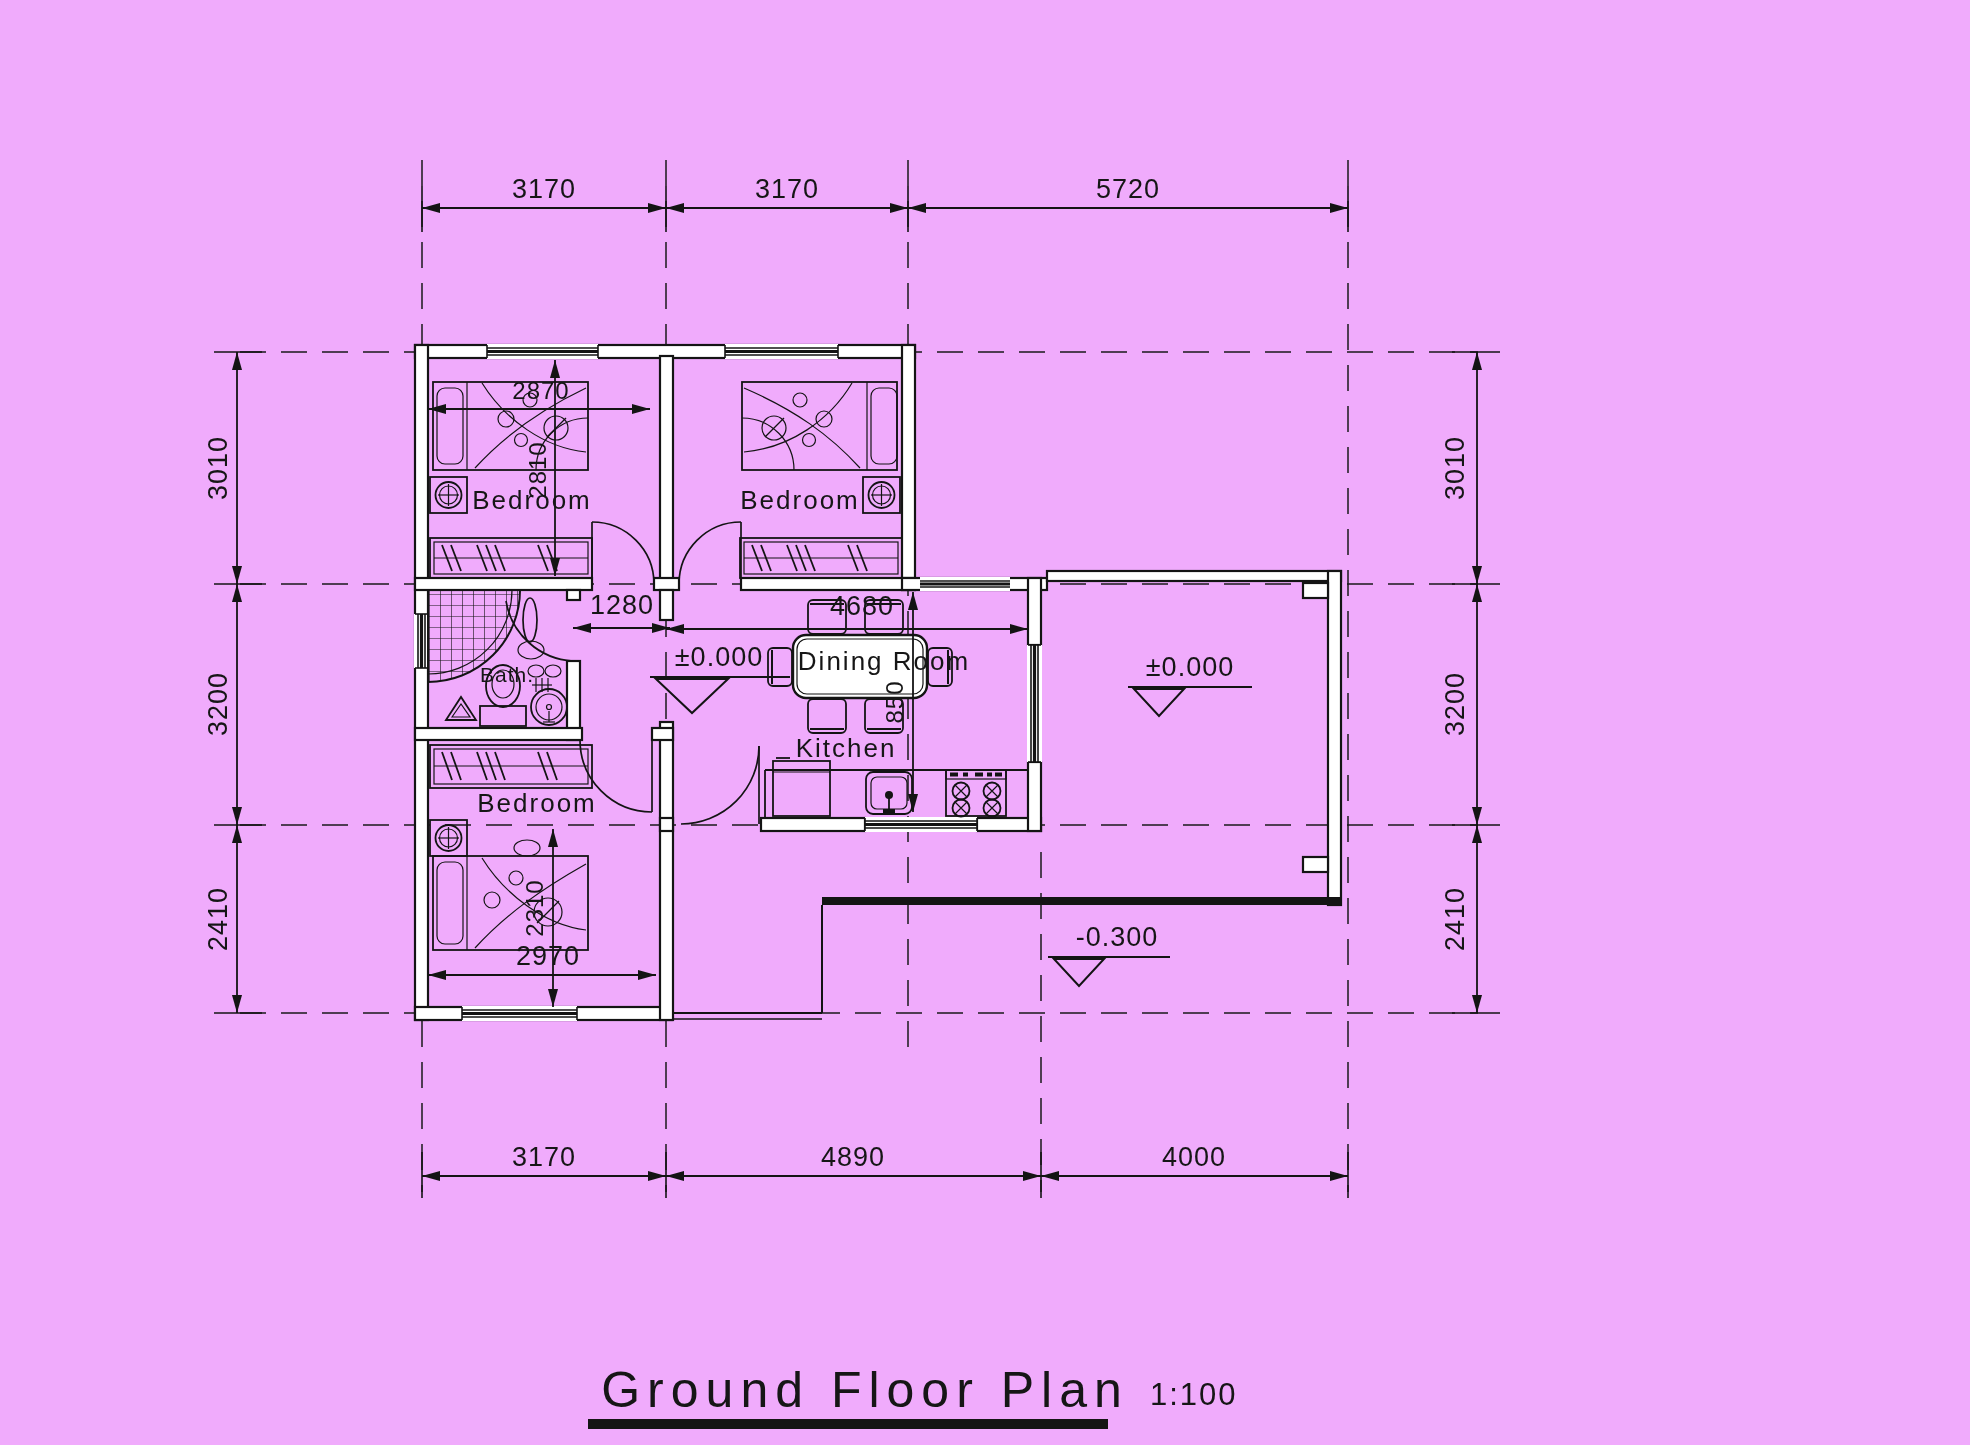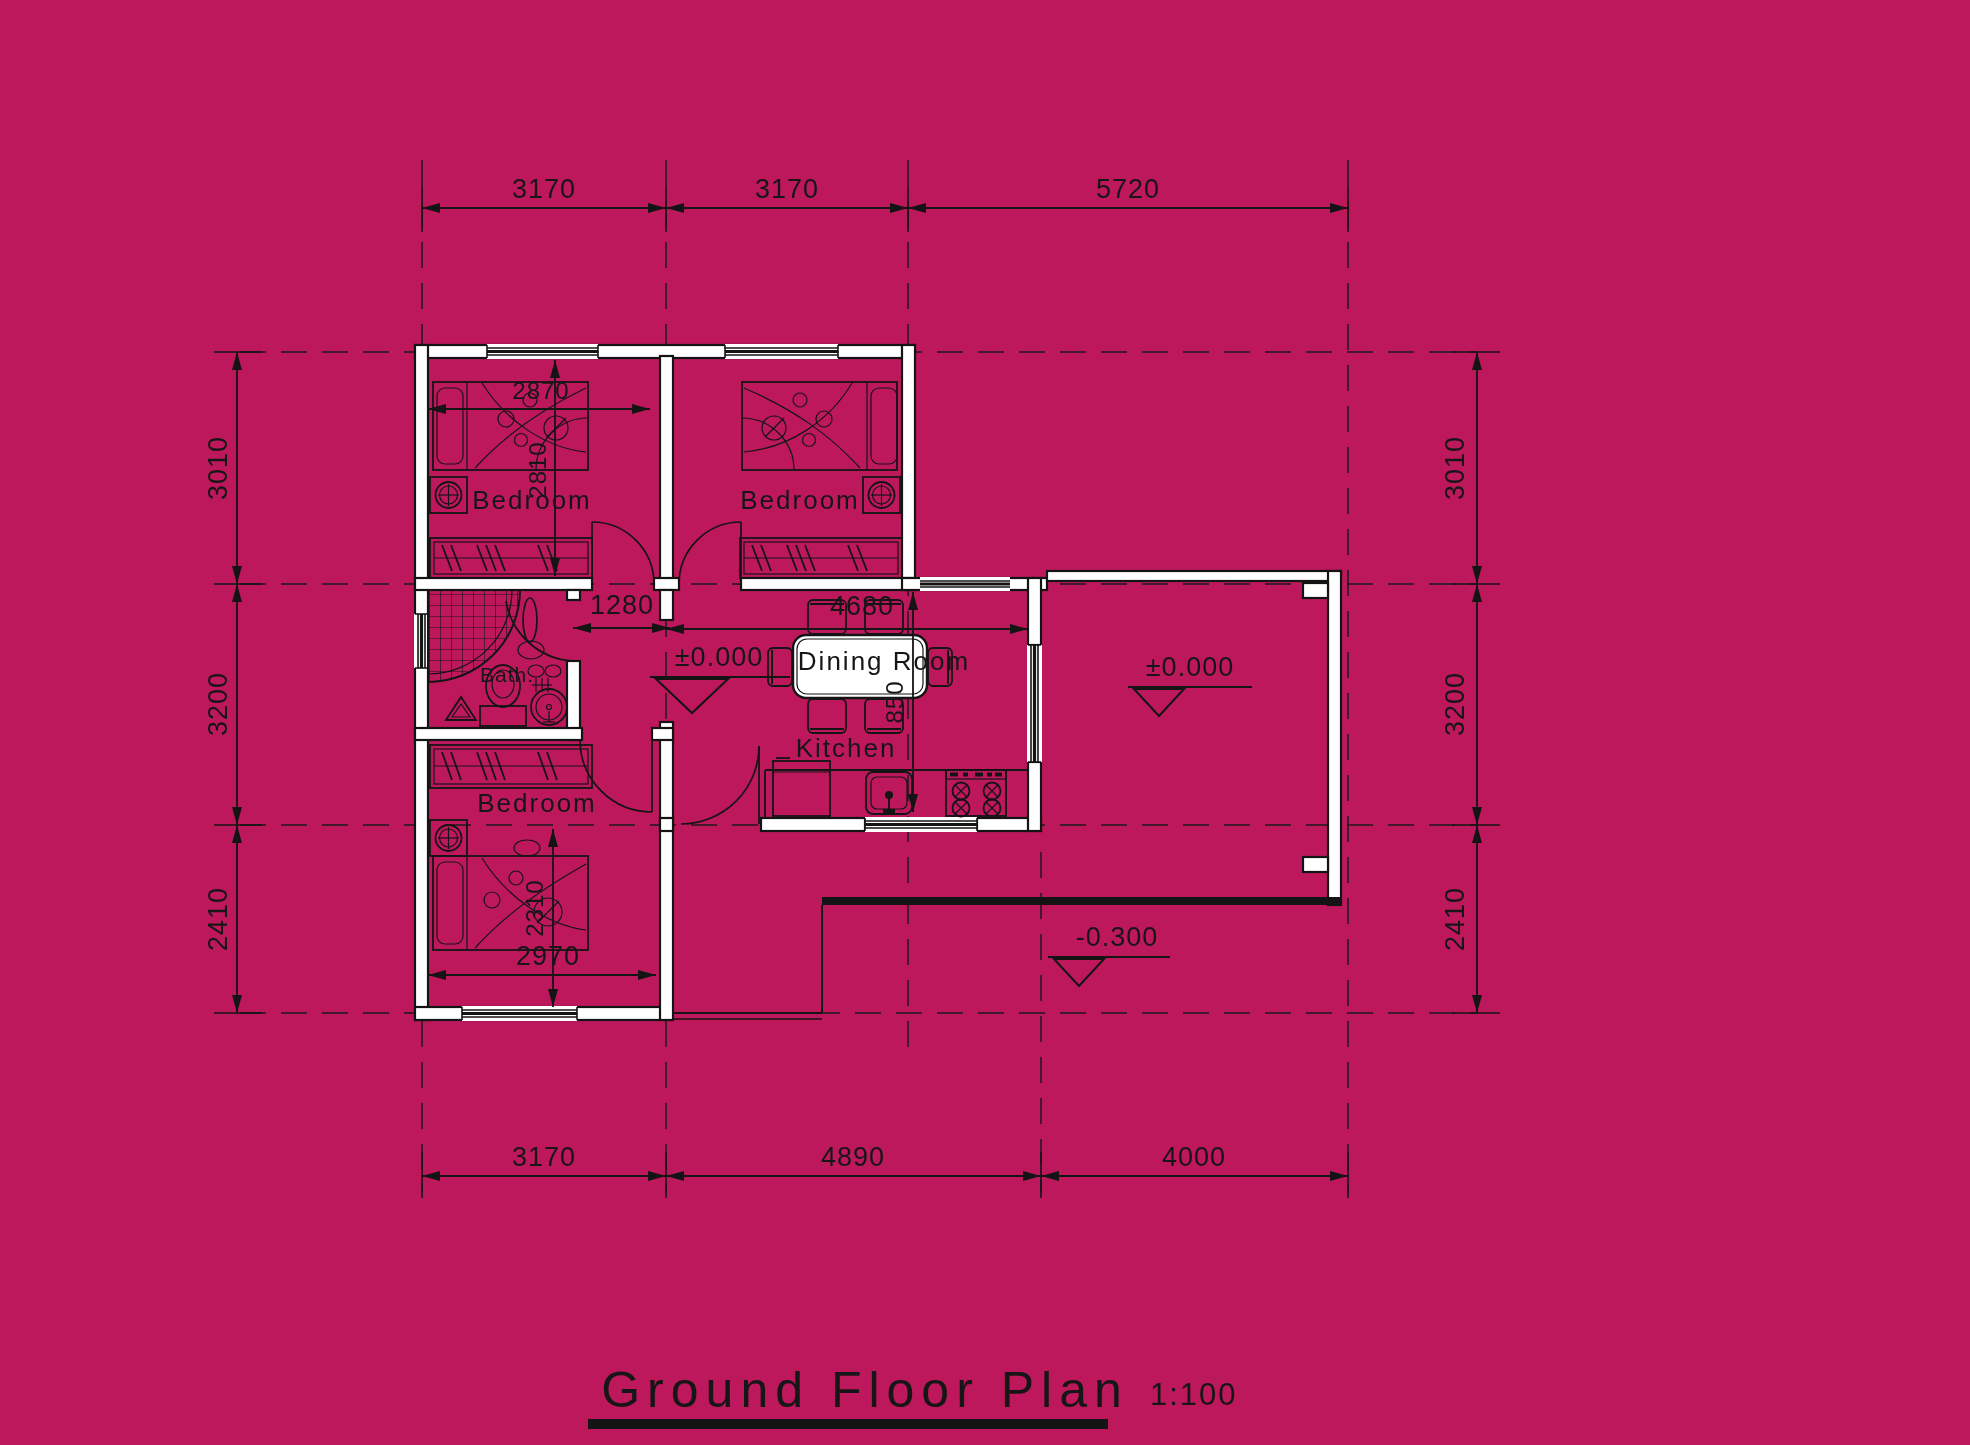--- a/index.html
+++ b/index.html
@@ -1,16 +1,16 @@
 <!DOCTYPE html>
 <html><head>
 <meta charset="utf-8">
 <style>
   html,body{margin:0;padding:0;background:#fff;}
-  .sheet{position:relative;width:1970px;height:1445px;background:#be185d;overflow:hidden;}
+  .sheet{position:relative;width:1970px;height:1445px;background:#f0abfc;overflow:hidden;}
   svg{display:block;}
   svg text{fill:#161616;font-family:"Liberation Sans", sans-serif;}
   .dimtxt{font-size:27px;letter-spacing:1px;}
   .dimtxt-s{font-size:24px;letter-spacing:1px;}
   .roomtxt{font-size:26px;letter-spacing:2px;}
   .roomtxt-s{font-size:21px;letter-spacing:1px;}
   .lvltxt{font-size:27px;letter-spacing:1px;}
   .titletxt{font-size:50px;letter-spacing:7px;}
   .scaletxt{font-size:31px;letter-spacing:2px;}
   .grid{stroke:#1a1a1a;stroke-width:1.5;stroke-dasharray:26 15;fill:none;}

